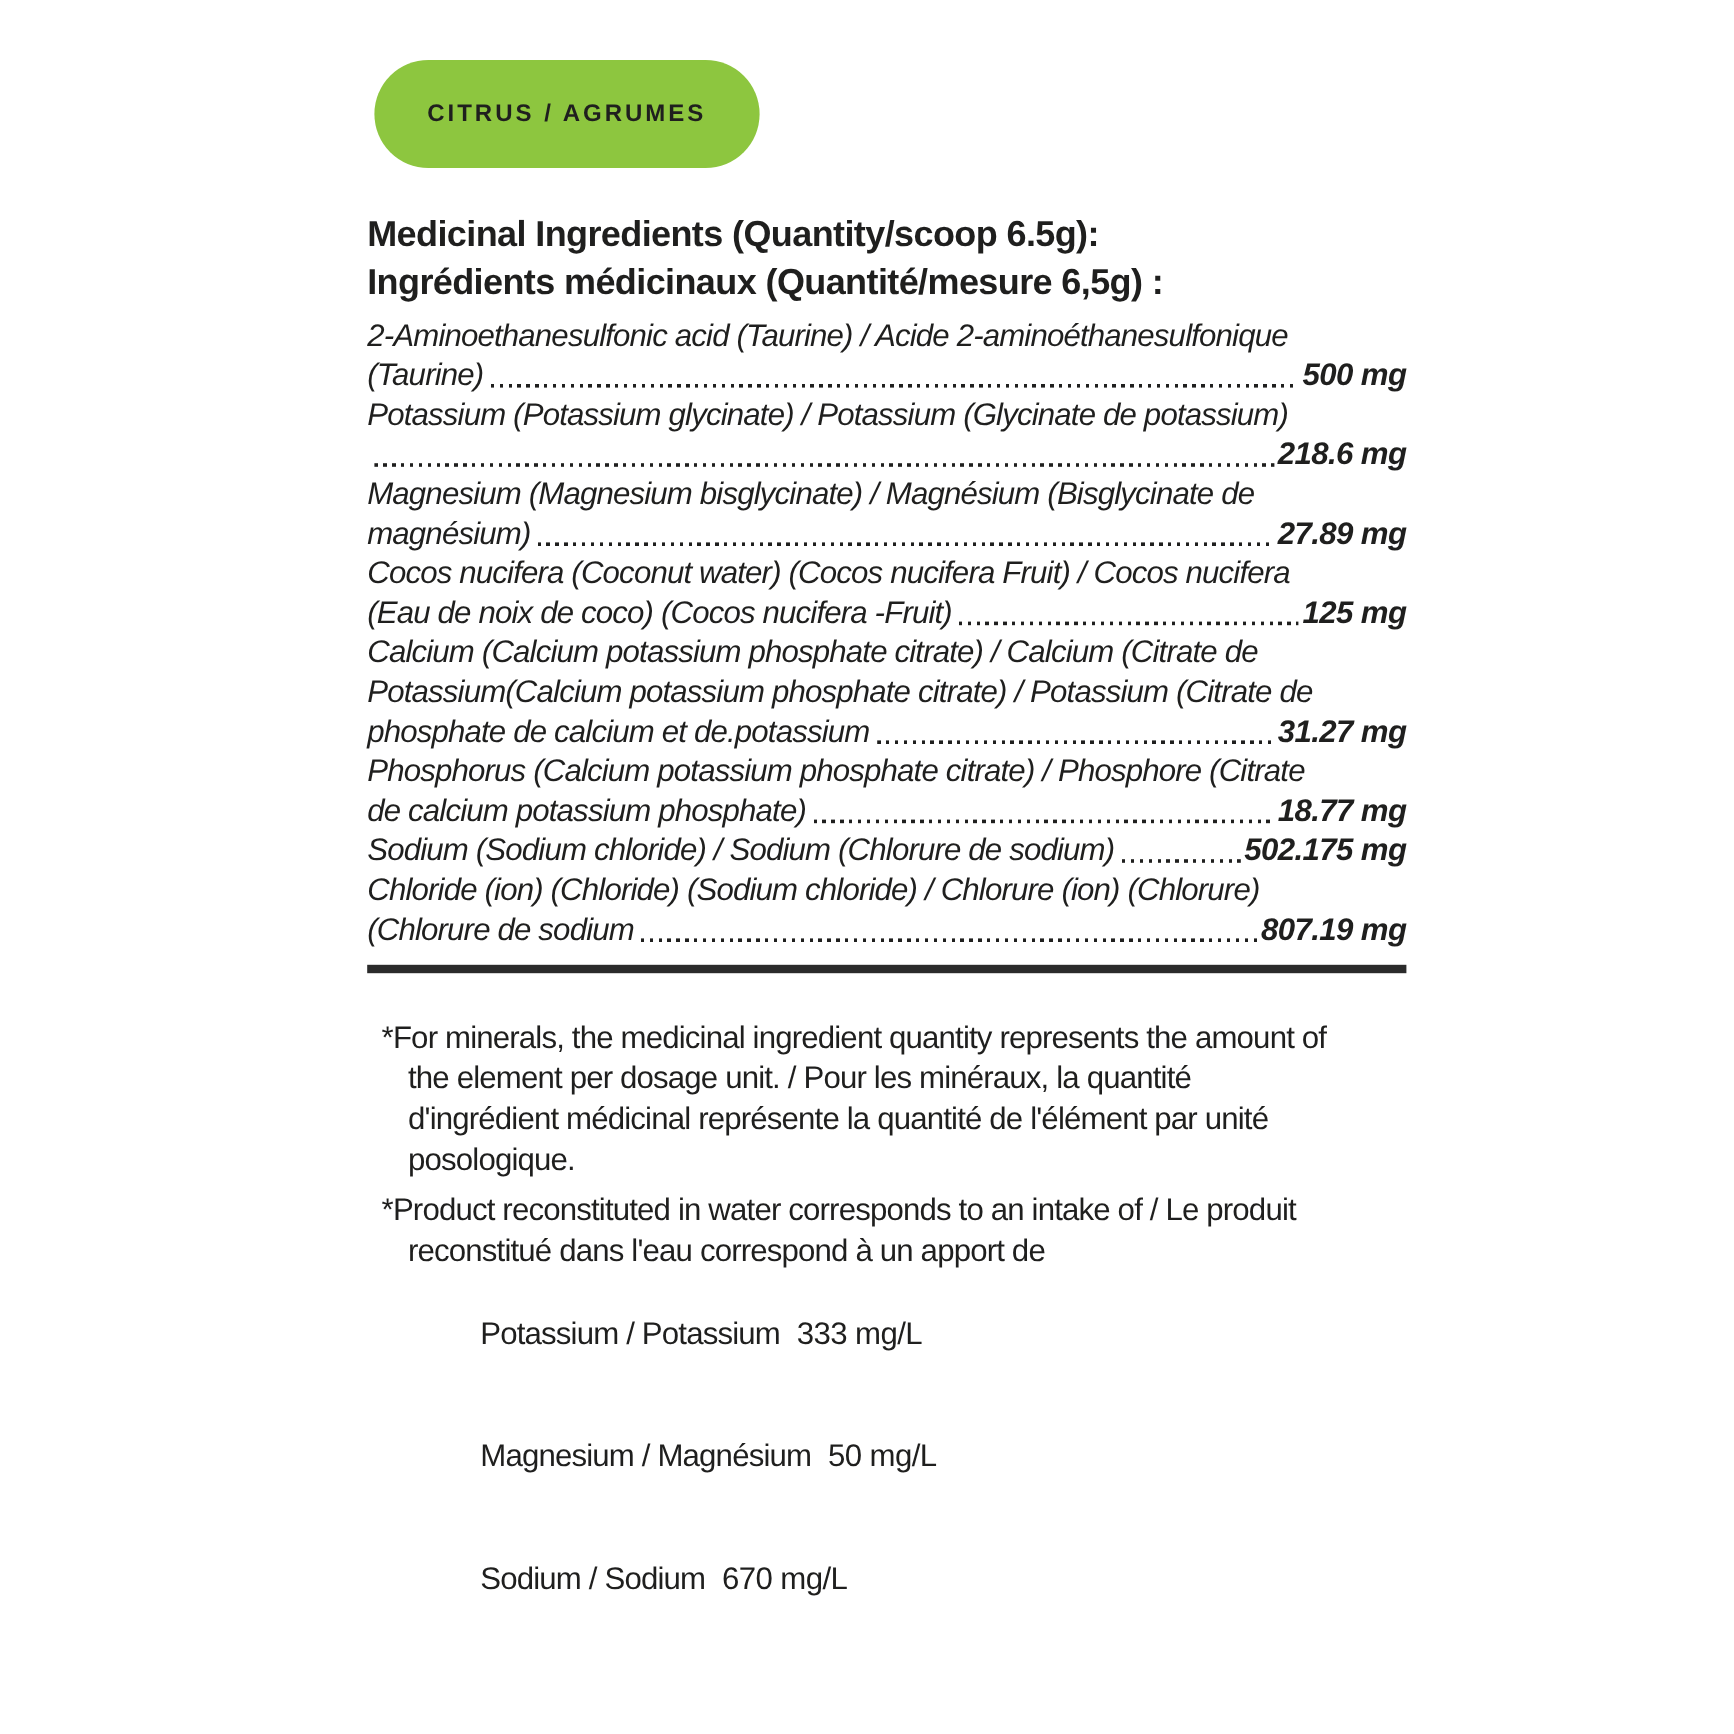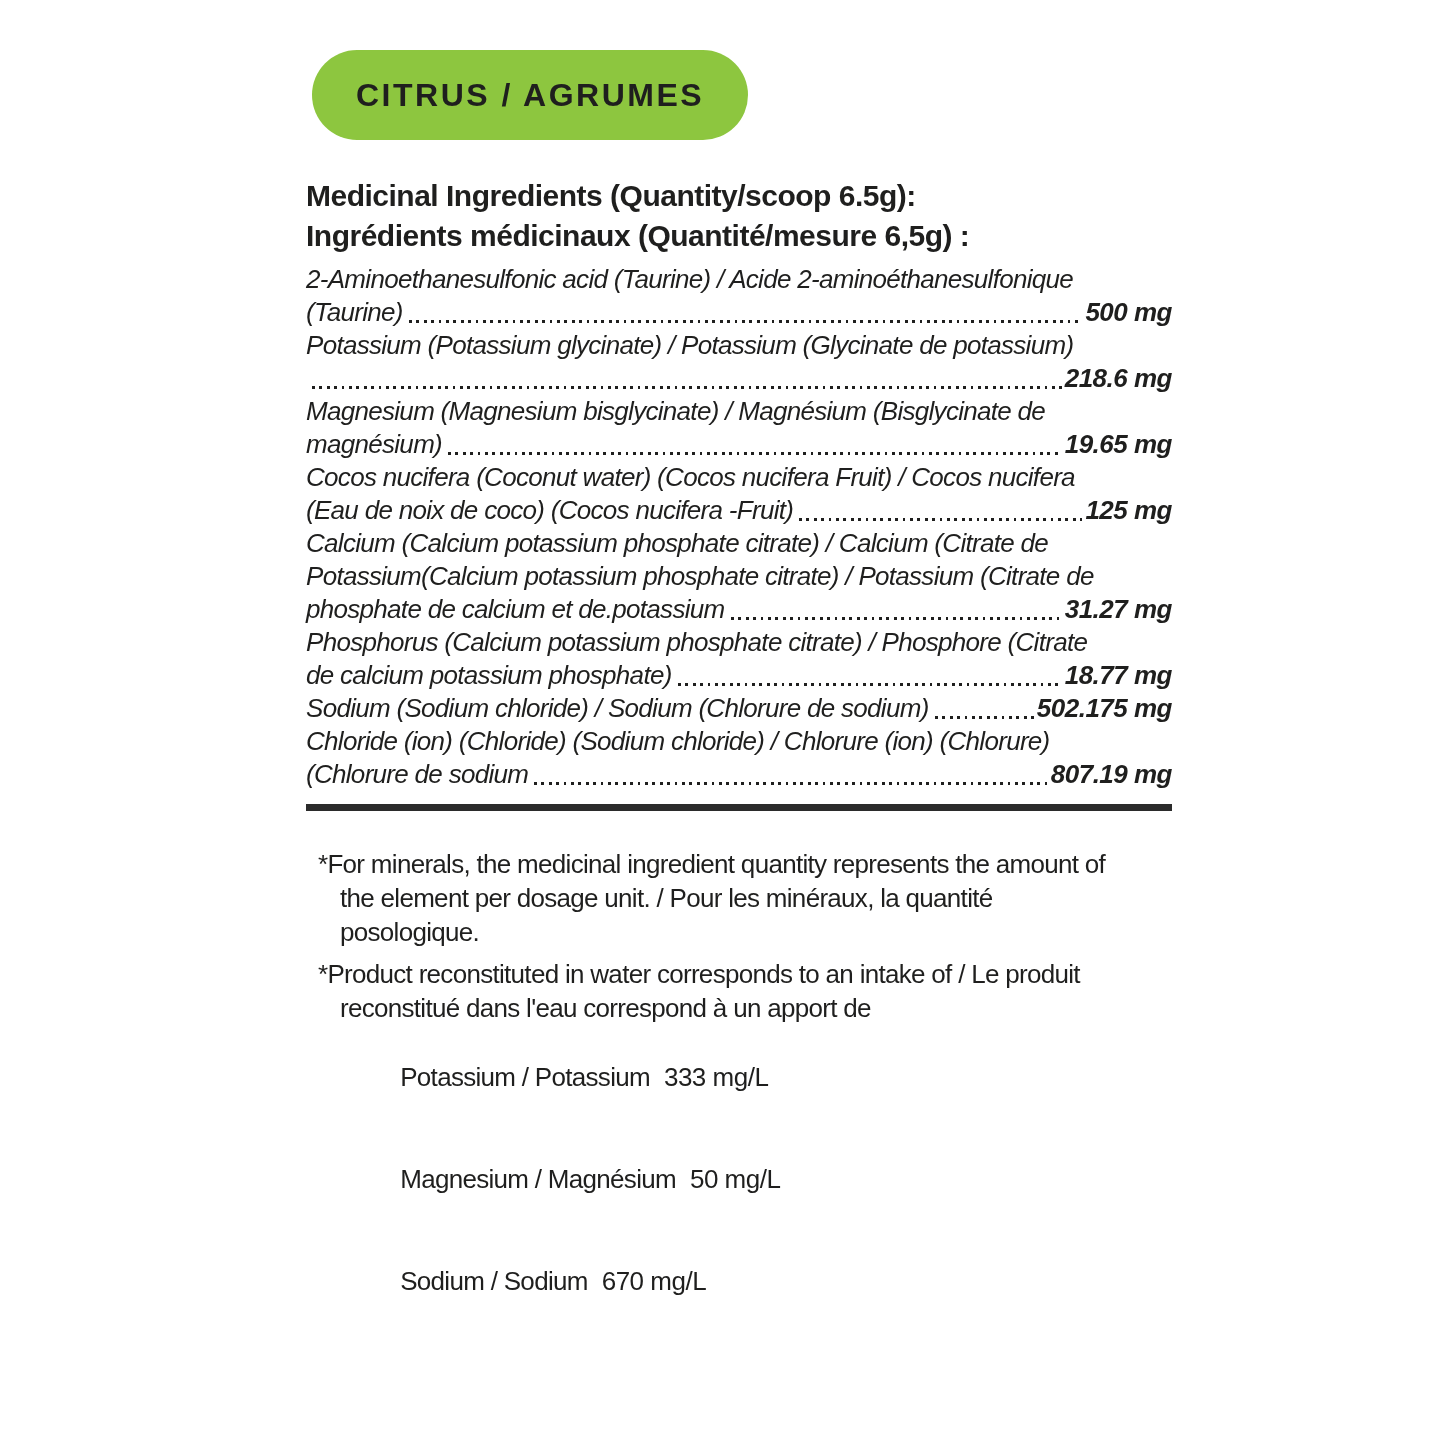--- a/index.html
+++ b/index.html
@@ -9,21 +9,21 @@
     color:var(--ink,#1f1f1e);
     -webkit-font-smoothing:antialiased;
   }
   .col{position:absolute;left:306px;top:50px;width:866px;}
 
   
   .badge{
     display:inline-flex;align-items:center;justify-content:center;
     background:var(--accent,#8dc63f);color:var(--ink,#1f1f1e);
     height:90px;border-radius:46px;padding:0 44px;margin-left:6px;
-    font-size:32px;font-weight:700;letter-spacing:2.5px;white-space:pre;
+    font-size:20px;font-weight:700;letter-spacing:2.5px;white-space:pre;
   }
 
   
   .headings{margin-top:36px;}
   .h-line{font-size:30px;font-weight:700;line-height:40px;letter-spacing:-0.5px;white-space:pre;}
 
   
   .ingredients{margin-top:7px;font-style:italic;}
   .ing-line{
     display:flex;align-items:baseline;
@@ -89,21 +89,21 @@
 
       <div class="ing-line">
         <span class="ing-text">Magnesium (Magnesium bisglycinate) / Magnésium (Bisglycinate de</span>
         
         
       </div>
 
       <div class="ing-line">
         <span class="ing-text">magnésium)</span>
         <span class="leader"></span>
-        <span class="amount">19.65 mg</span>
+        <span class="amount">27.89 mg</span>
       </div>
 
       <div class="ing-line">
         <span class="ing-text">Cocos nucifera (Coconut water) (Cocos nucifera Fruit) / Cocos nucifera</span>
         
         
       </div>
 
       <div class="ing-line">
         <span class="ing-text">(Eau de noix de coco) (Cocos nucifera -Fruit)</span>
@@ -163,20 +163,21 @@
   </div>
 
   <div class="rule-thin"></div>
 
   <div>
 
       <div class="fn-line fn-first">*For minerals, the medicinal ingredient quantity represents the amount of</div>
 
       <div class="fn-line">the element per dosage unit. / Pour les minéraux, la quantité</div>
 
+      <div class="fn-line">d'ingrédient médicinal représente la quantité de l'élément par unité</div>
 
       <div class="fn-line">posologique.</div>
 
       <div class="fn-line fn-first fn-gap">*Product reconstituted in water corresponds to an intake of / Le produit</div>
 
       <div class="fn-line">reconstitué dans l'eau correspond à un apport de</div>
 
   </div>
 
   <div class="intake">

